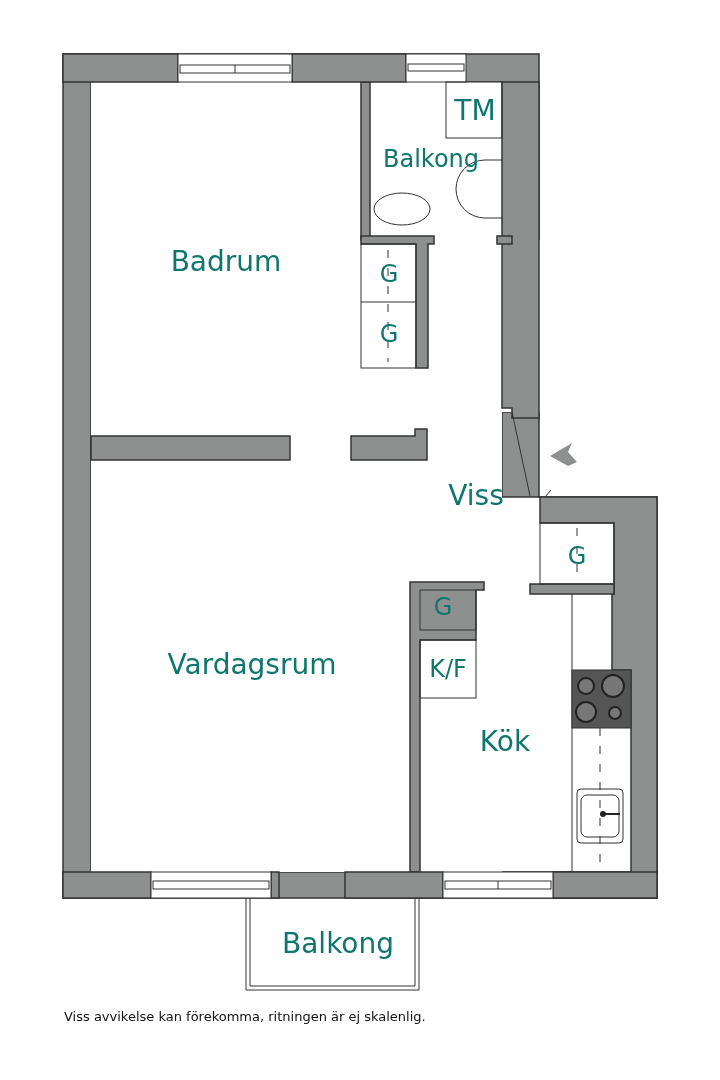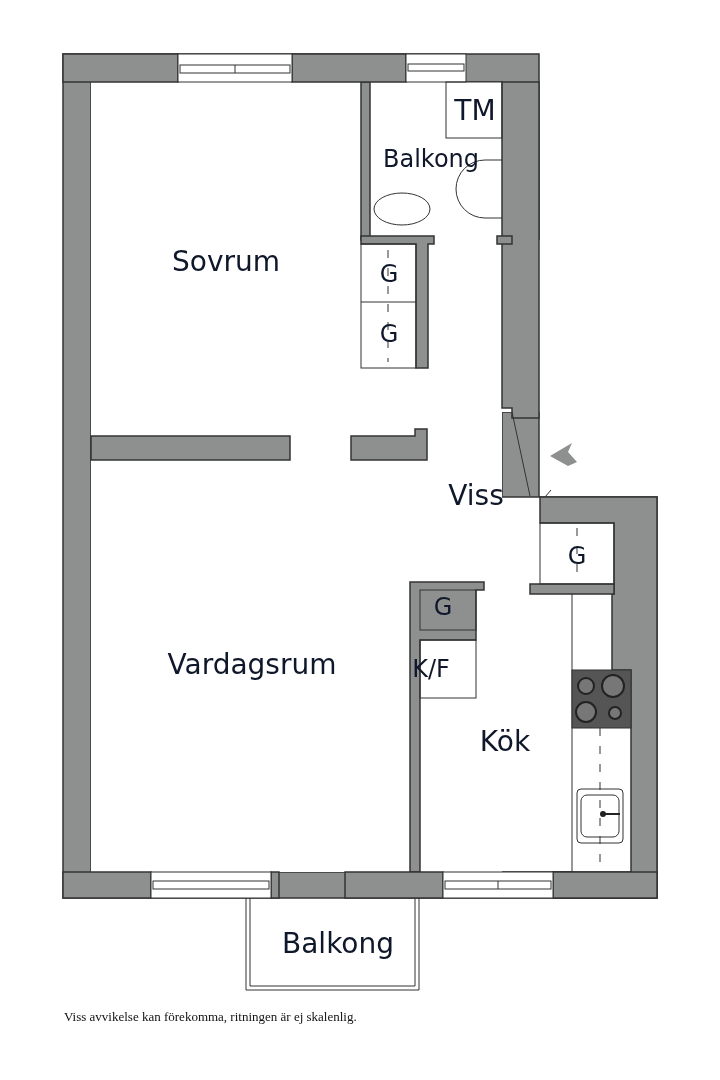--- a/index.html
+++ b/index.html
@@ -1,21 +1,21 @@
 <!DOCTYPE html>
 <html><head>
 <meta charset="utf-8">
 <style>
   html,body{margin:0;padding:0;background:#ffffff;}
   body{width:720px;height:1080px;position:relative;overflow:hidden;font-family:"DejaVu Sans","Liberation Sans",sans-serif;}
   svg{position:absolute;left:0;top:0;}
-  .lbl{position:absolute;color:#0f172a;white-space:nowrap;transform:translate(-50%,-50%);}
+  .lbl{position:absolute;color:#0f766e;white-space:nowrap;transform:translate(-50%,-50%);}
   .room{font-size:28px;}
   .small{font-size:24px;}
-  .note{position:absolute;left:64px;top:1009px;font-size:13px;color:#111;font-family:Liberation Serif, serif;}
+  .note{position:absolute;left:64px;top:1009px;font-size:13px;color:#111;}
 </style>
 </head>
 <body>
 
 <svg width="720" height="1080" viewBox="0 0 720 1080">
   <g fill="#8e9090" stroke="#333" stroke-width="1.5">
 
     <path d="M63 54 H539 V497 H657 V898 H63 Z M91 82 V872 H631 V670 H612 V594 H614 V523 H554 V497 H502 V412 H512 V240 H502 V82 Z" fill-rule="evenodd"></path>
   </g>
 
@@ -85,25 +85,25 @@
     <circle cx="586" cy="686" r="8"></circle>
       <circle cx="613" cy="686" r="11"></circle>
     <circle cx="586" cy="712" r="10"></circle>
       <circle cx="615" cy="713" r="6"></circle>
   </g>
   <circle cx="603" cy="814" r="3" fill="#222"></circle>
     <line x1="603" y1="814" x2="620" y2="814" stroke="#222" stroke-width="2"></line>
   <path d="M550 456 L572 443 L568 452 L577 462 L568 466 Z" fill="#8e9090"></path>
 </svg>
 
-<div class="lbl room" style="left:226px;top:261px">Sovrum</div>
+<div class="lbl room" style="left:226px;top:261px">Badrum</div>
 <div class="lbl small" style="left:431px;top:159px">Balkong</div>
 <div class="lbl room" style="left:476px;top:495px">Viss</div>
 <div class="lbl room" style="left:252px;top:664px">Vardagsrum</div>
 <div class="lbl room" style="left:505px;top:741px">Kök</div>
 <div class="lbl room" style="left:338px;top:943px">Balkong</div>
 <div class="lbl room" style="left:475px;top:110px">TM</div>
 <div class="lbl small" style="left:389px;top:274px">G</div>
 <div class="lbl small" style="left:389px;top:334px">G</div>
 <div class="lbl small" style="left:577px;top:556px">G</div>
 <div class="lbl small" style="left:443px;top:607px">G</div>
-<div class="lbl small" style="left:431px;top:669px">K/F</div>
+<div class="lbl small" style="left:448px;top:669px">K/F</div>
 <div class="note">Viss avvikelse kan förekomma, ritningen är ej skalenlig.</div>
 
 </body></html>

